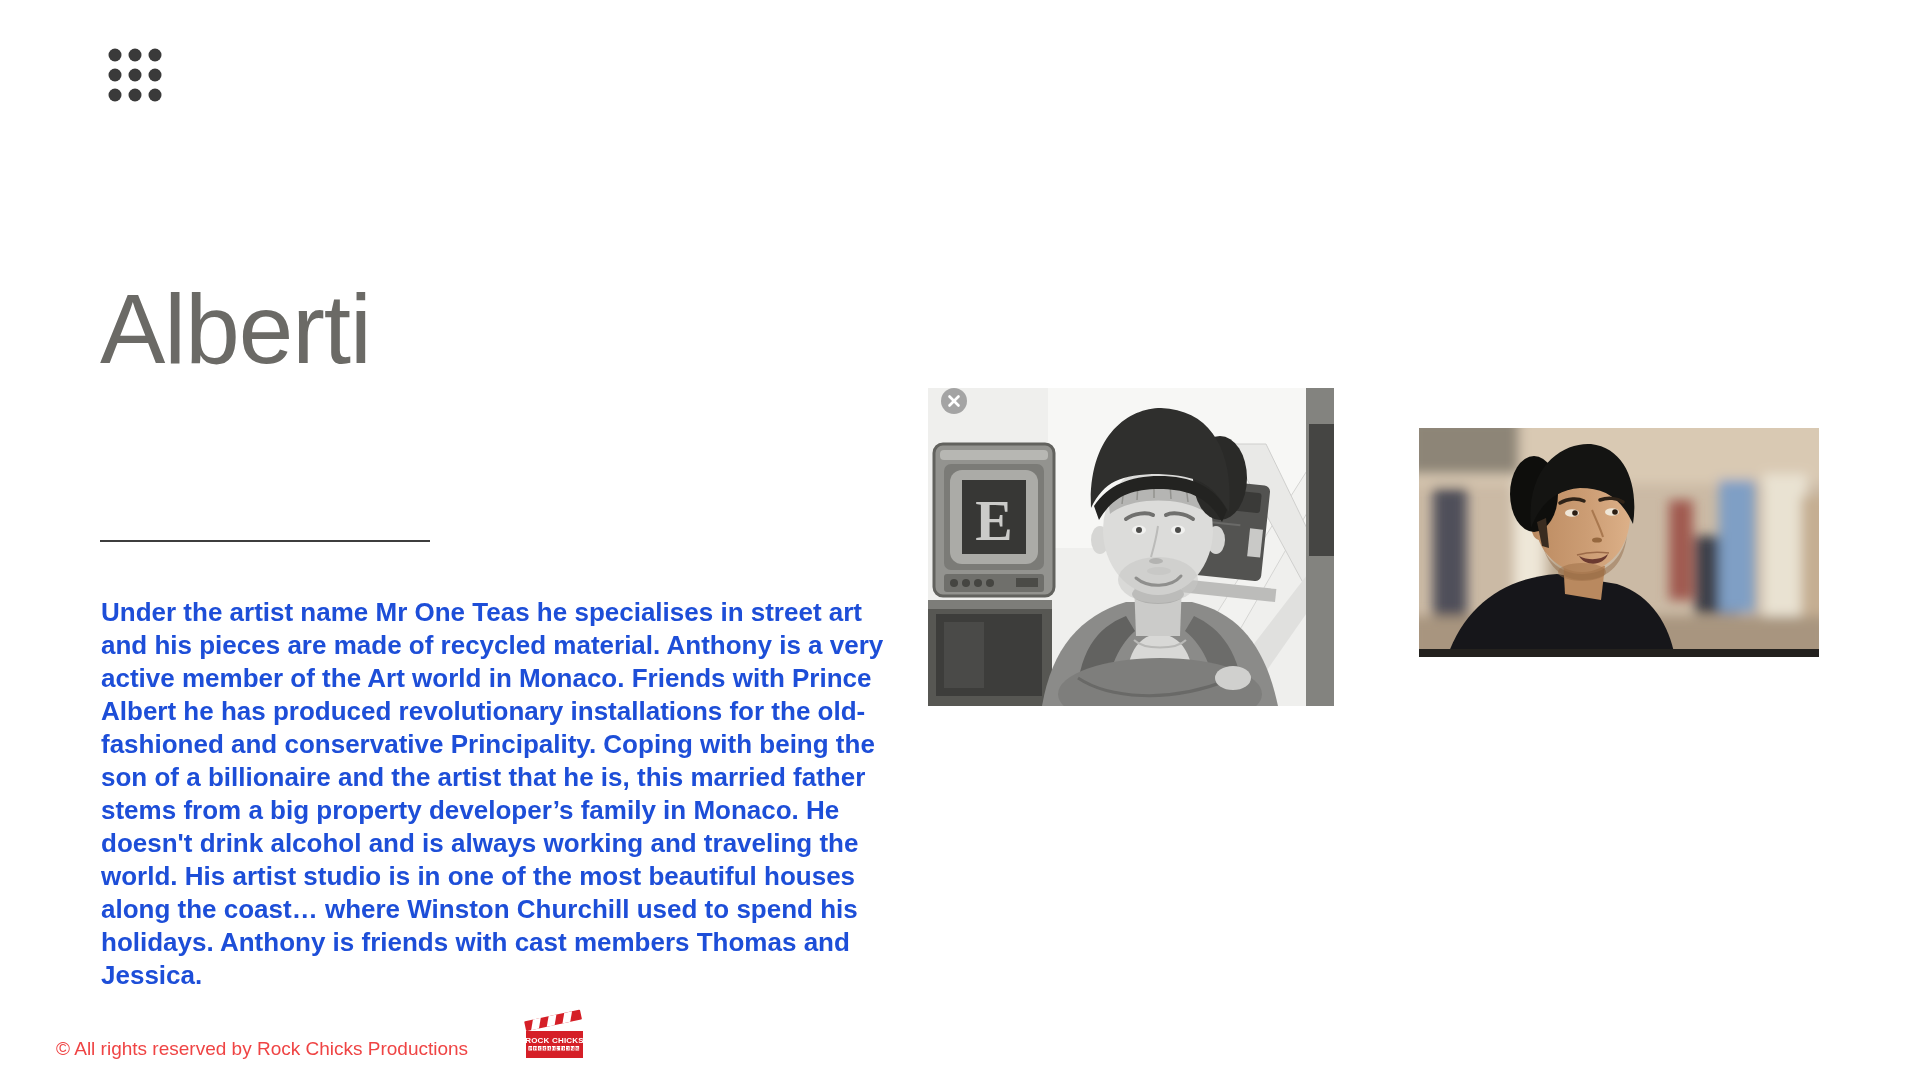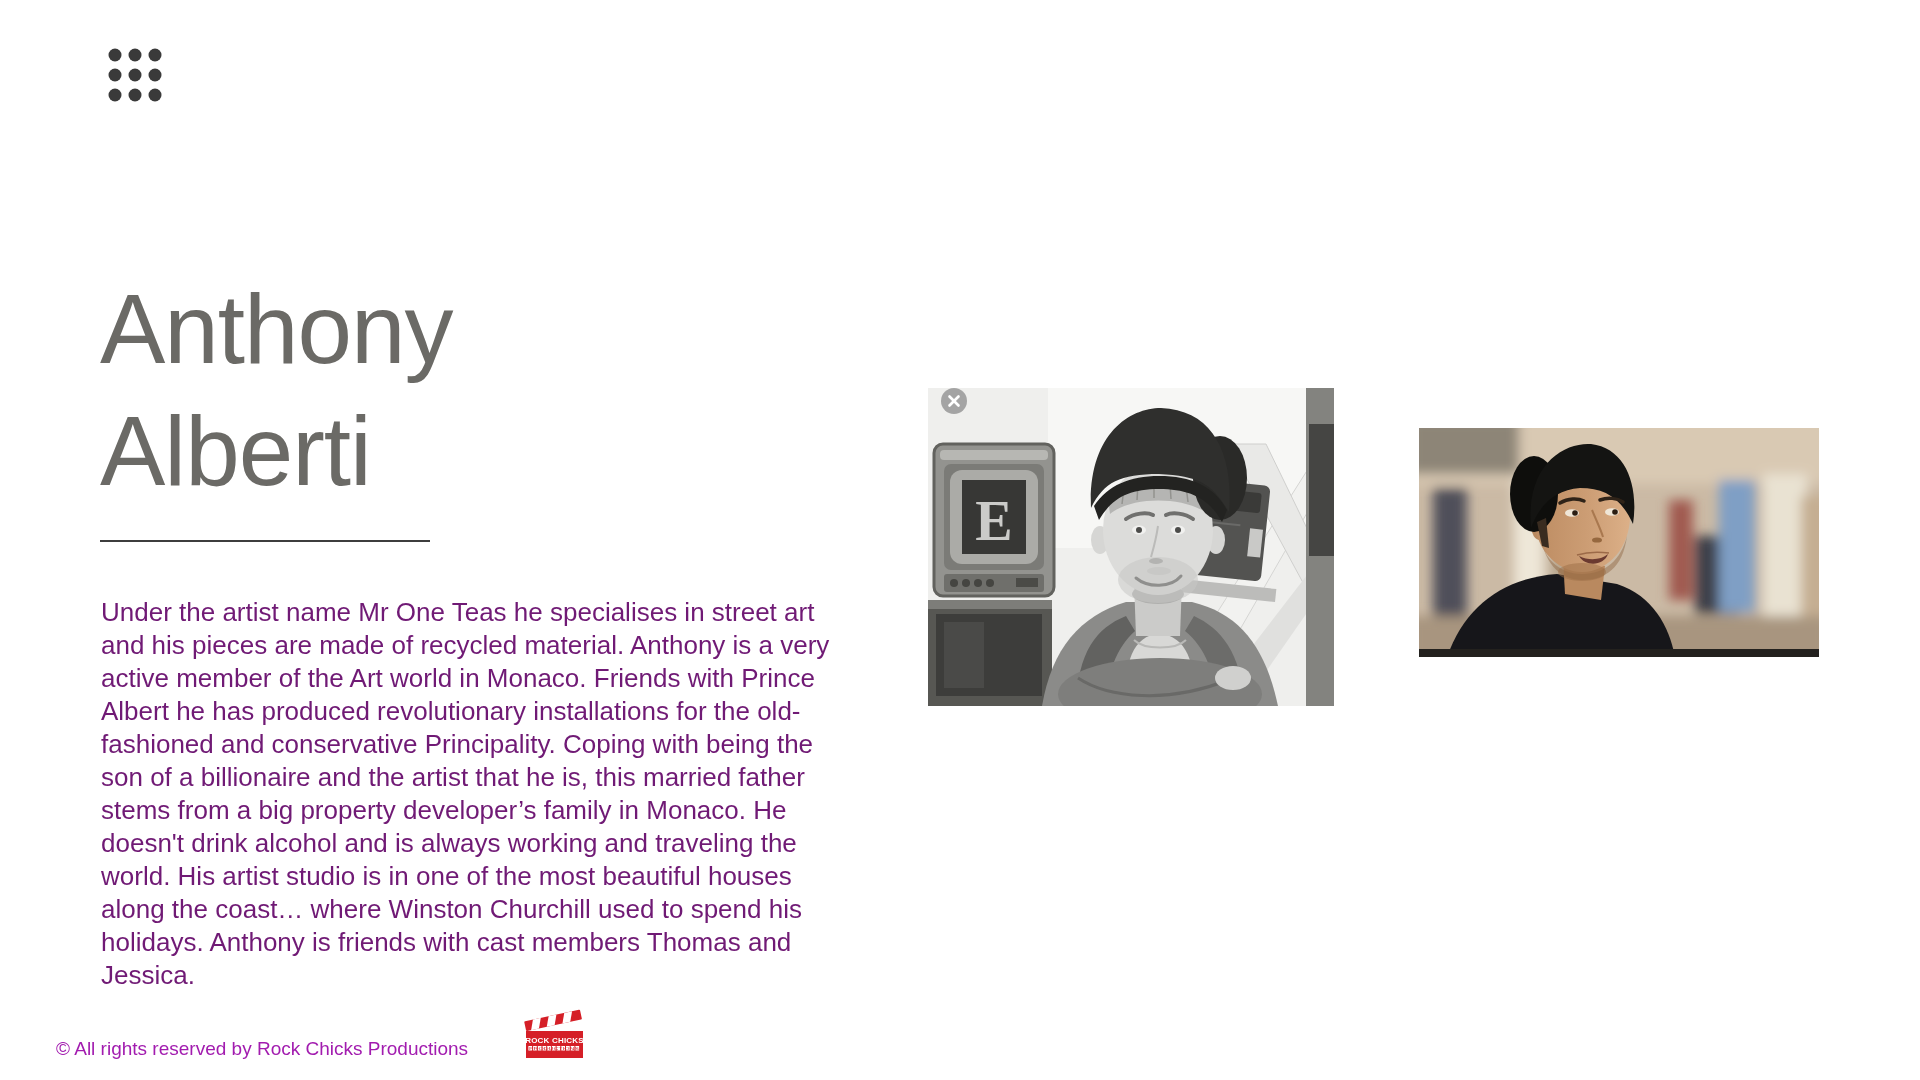--- a/index.html
+++ b/index.html
@@ -26,42 +26,43 @@
   }
 
   .title-rule{
     left:100px;top:540px;width:330px;height:2px;background:#3d3d3d;
   }
 
   
   .bio{
     left:101px;top:596px;
     font-size:26px;line-height:33px;
-    color:#701a75;
+    color:#1d4ed8;
     white-space:pre-line;
+    font-weight:bold;
   }
 
   
   .img1{left:928px;top:388px;width:406px;height:318px;cursor:pointer;}
   .img2{left:1419px;top:428px;width:400px;height:229px;cursor:pointer;}
   .img1 svg,.img2 svg{display:block;width:100%;height:100%;}
 
   .close-btn{
     position:absolute;left:13px;top:0px;width:26px;height:26px;
     border-radius:50%;
     background:rgba(150,150,150,0.85);
     cursor:pointer;
   }
   .close-btn svg{display:block;width:100%;height:100%;}
 
   
   .copyright{
     left:56px;top:1037px;
     font-size:19px;line-height:24px;
-    color:#a21caf;
+    color:#ef4444;
   }
   .logo{left:522px;top:1006px;width:64px;height:56px;cursor:pointer;}
   .logo svg{display:block;width:100%;height:100%;}
 </style>
 </head>
 <body>
 
 <div class="abs menu-btn">
   <svg viewBox="0 0 58 58">
     <g fill="#3a3a3a">
@@ -72,21 +73,20 @@
         <circle cx="29" cy="29" r="6.5"></circle>
         <circle cx="49" cy="29" r="6.5"></circle>
       <circle cx="9" cy="49" r="6.5"></circle>
         <circle cx="29" cy="49" r="6.5"></circle>
         <circle cx="49" cy="49" r="6.5"></circle>
     </g>
   </svg>
 </div>
 
 <div class="abs page-title">
-  <div>Anthony</div>
   <div>Alberti</div>
 </div>
 
 <div class="abs title-rule"></div>
 
 <div class="abs bio">Under the artist name Mr One Teas he specialises in street art
 and his pieces are made of recycled material. Anthony is a very
 active member of the Art world in Monaco. Friends with Prince
 Albert he has produced revolutionary installations for the old-
 fashioned and conservative Principality. Coping with being the

